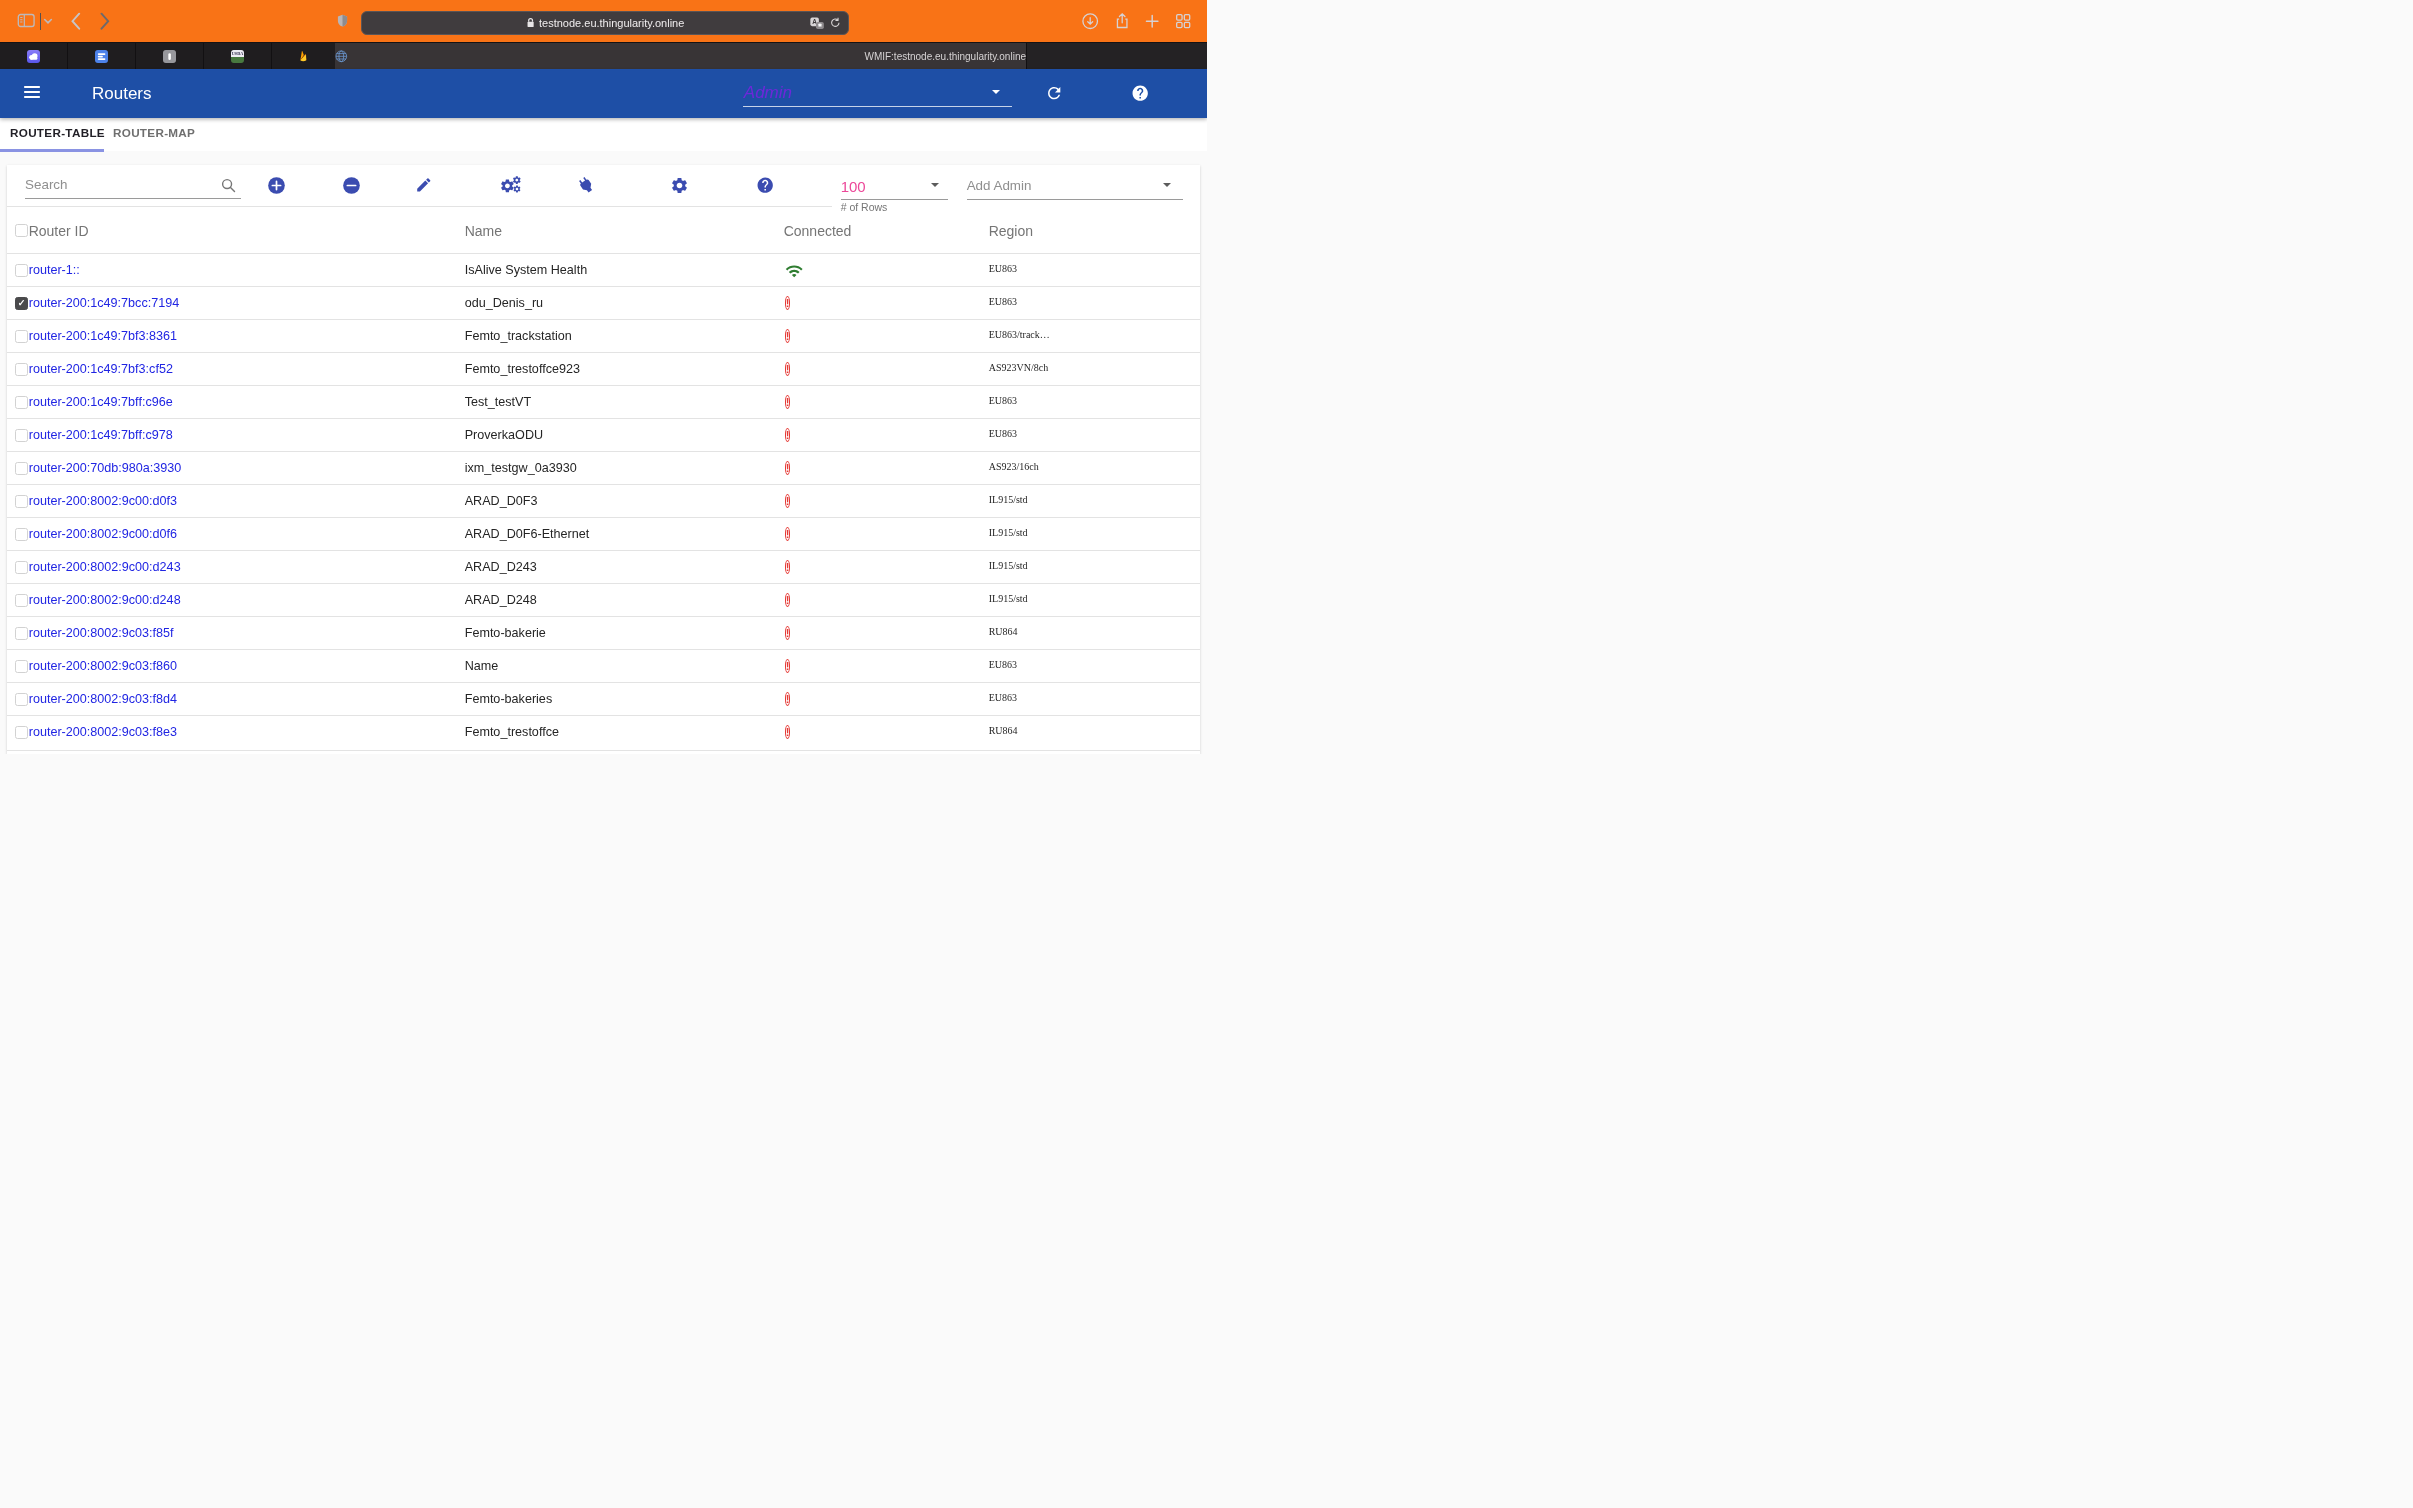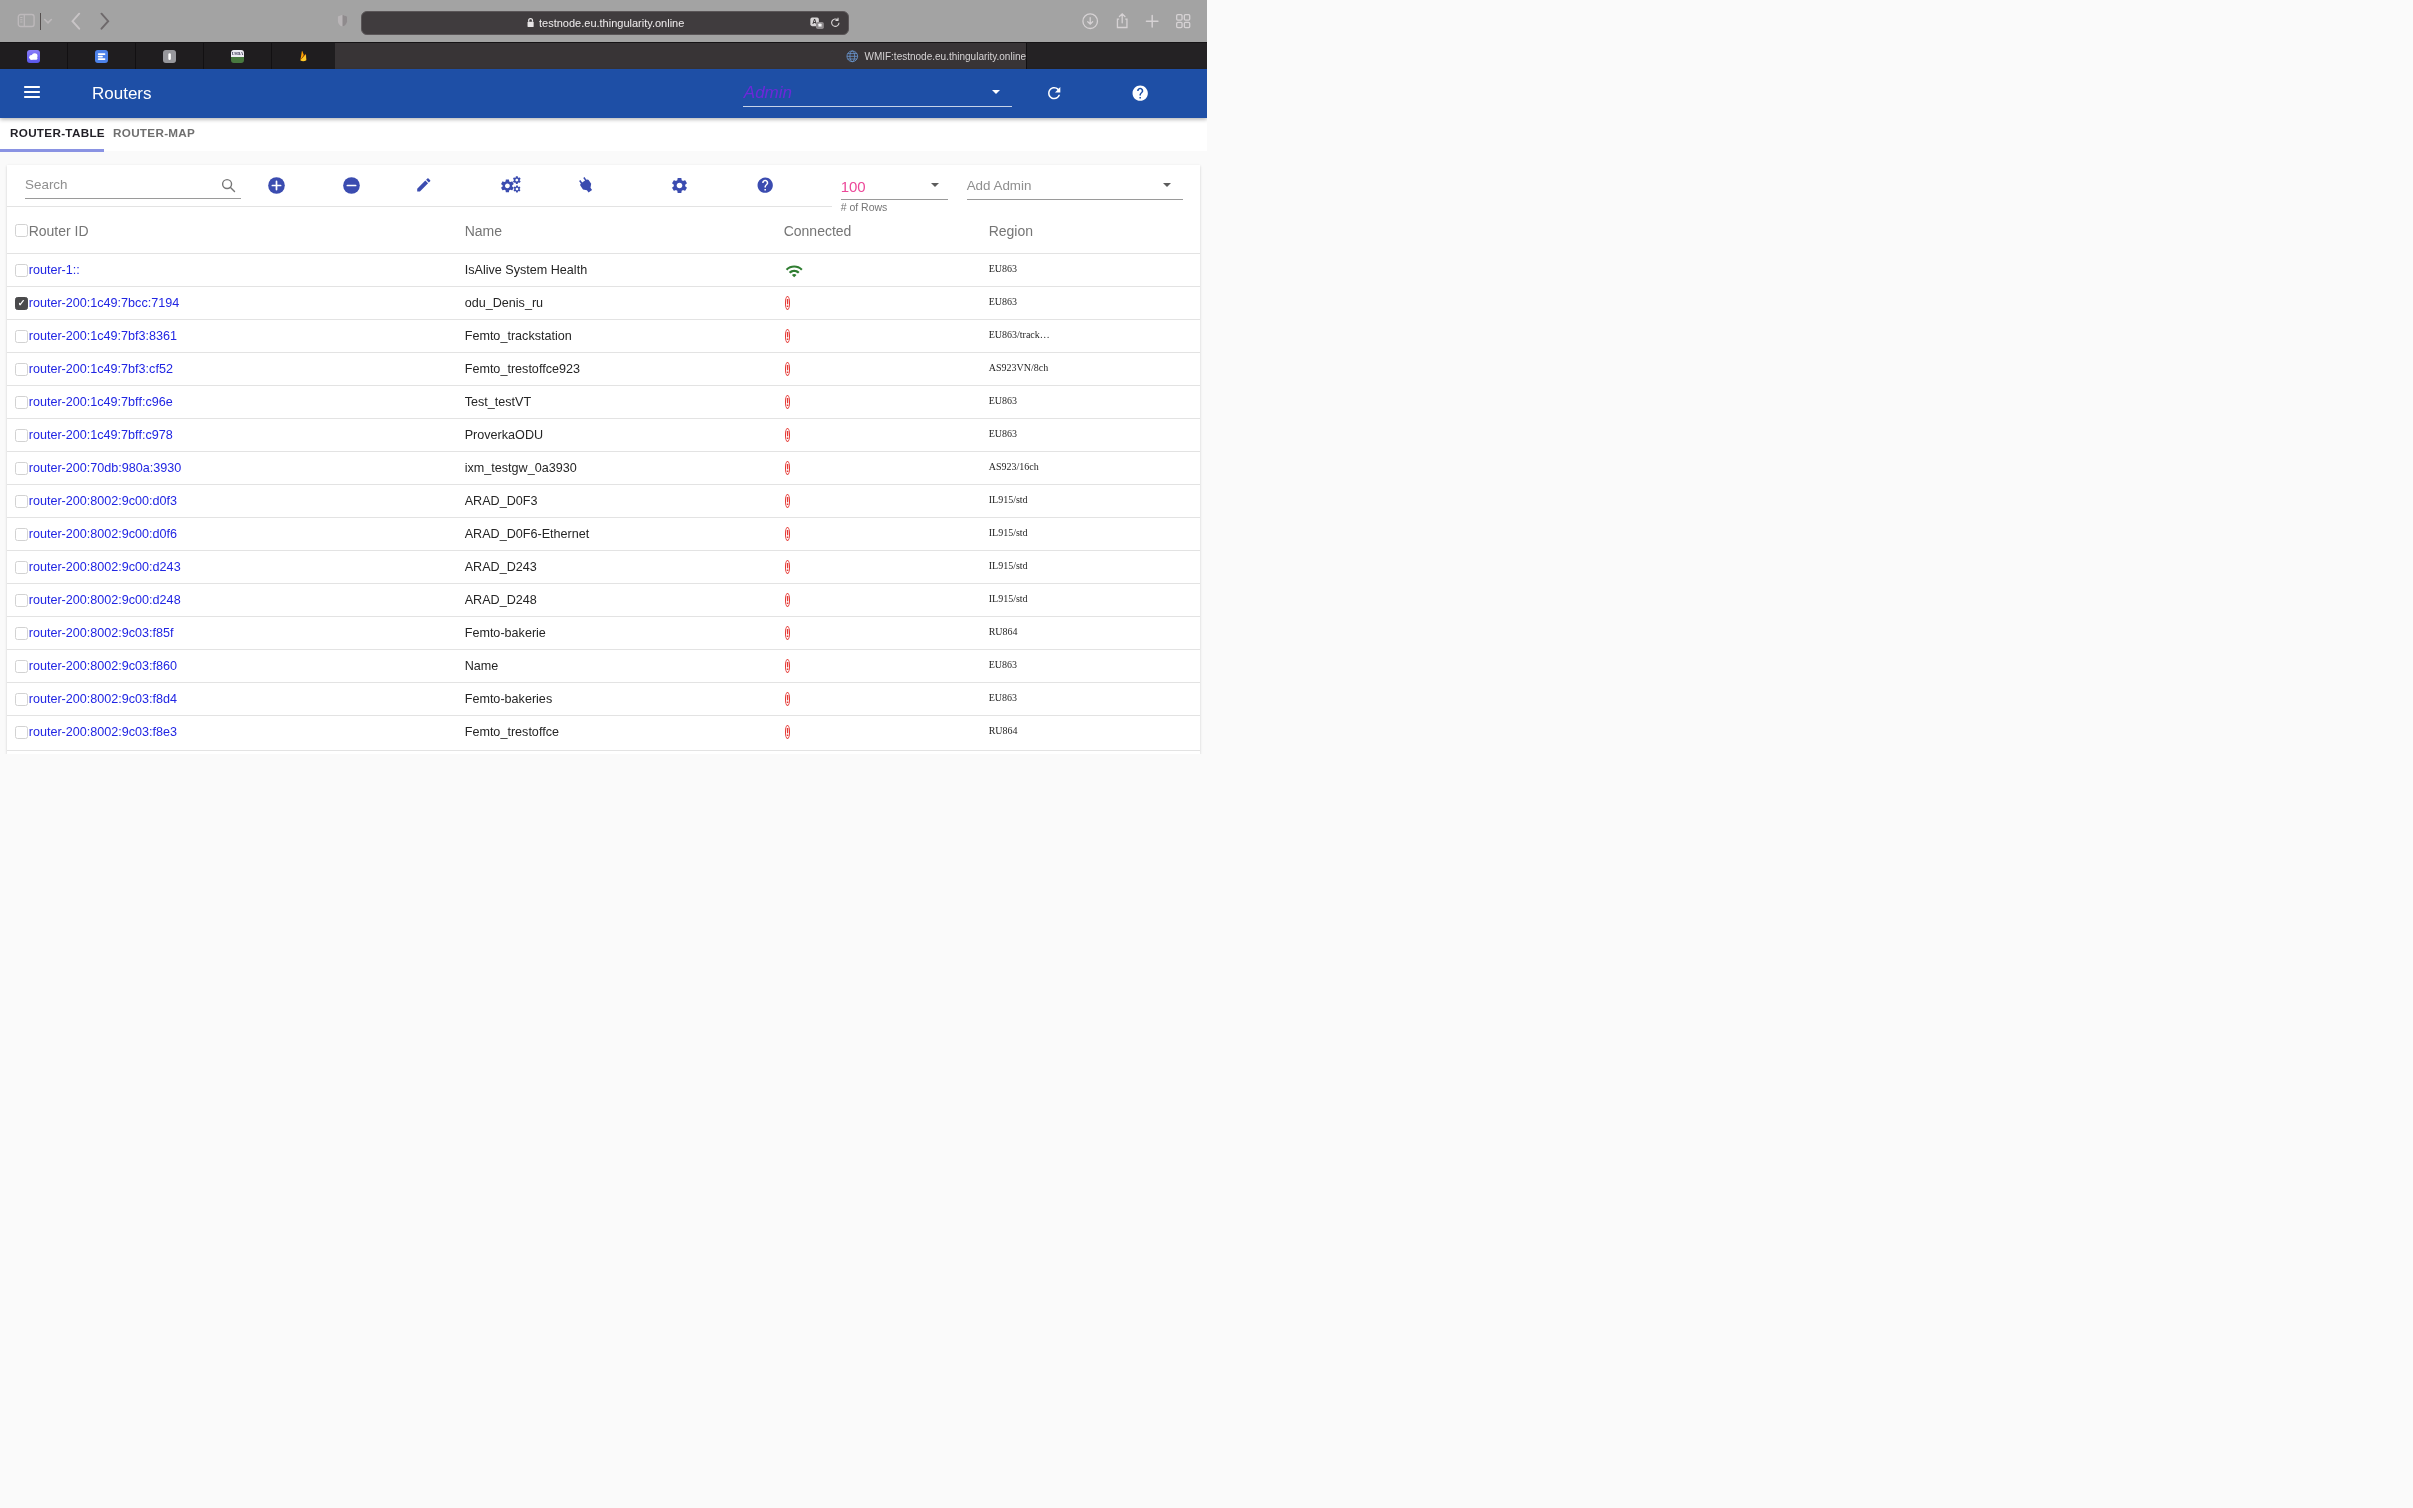--- a/index.html
+++ b/index.html
@@ -1,30 +1,30 @@
 <!DOCTYPE html>
 <html style="font-size:13.4px"><head>
 <meta charset="utf-8">
 <style>
   html,body{margin:0;padding:0;background:#fafafa;font-family:"Liberation Sans",sans-serif;-webkit-font-smoothing:antialiased;}
   #screen{position:relative;width:1207px;height:754px;overflow:hidden;background:#fafafa;}
 
   
-  .browser-top{position:absolute;left:0;top:0;width:1207px;height:42px;background:#a3a3a3;}
+  .browser-top{position:absolute;left:0;top:0;width:1207px;height:42px;background:#f97316;}
   .btn-ic{position:absolute;display:flex;align-items:center;justify-content:center;}
   .vsep{position:absolute;width:0.8px;height:17px;background:#55504f;top:12.6px;}
   .urlbar{position:absolute;left:361px;top:11px;width:486px;height:22px;border:0.8px solid #5a5557;border-radius:5.9px;background:#403c3e;display:flex;align-items:center;justify-content:center;}
   .urltext{color:#f0edee;font-size:11px;margin-left:4.2px;}
   .url-right{position:absolute;right:6.7px;top:0;height:22px;display:flex;align-items:center;gap:5px;}
 
   
   .tab-strip{position:absolute;left:0;top:42px;width:1207px;height:27px;background:#242224;border-top:0.8px solid #151315;box-sizing:border-box;}
   .pinned{position:absolute;top:0;height:27px;width:67px;background:#1f1d1f;border-right:0.8px solid #121012;display:flex;align-items:center;justify-content:center;}
   .fav{width:13.4px;height:13.4px;border-radius:2.9px;position:relative;overflow:hidden;display:flex;align-items:center;justify-content:center;}
-  .active-tab{position:absolute;left:335px;top:0;width:691px;height:27px;background:#383436;border-right:0.8px solid #121012;display:flex;align-items:center;justify-content:flex-end;gap:5.9px;}
+  .active-tab{position:absolute;left:335px;top:0;width:691px;height:27px;background:#383436;border-right:0.8px solid #121012;display:flex;align-items:center;justify-content:space-between;gap:5.9px;}
   .tabtitle{color:#d6d3d4;font-size:10px;}
 
   
   .app-header{position:absolute;left:0;top:69px;width:1207px;height:49px;background:#1e4fa6;box-shadow:0 1.7px 4.2px rgba(0,0,0,.32);z-index:5;}
   .hamburger{position:absolute;left:23.5px;top:86px;width:16px;height:12.6px;z-index:6;cursor:pointer;}
   .hamburger span{display:block;height:2.2px;background:#fff;margin-bottom:2.7px;border-radius:0.8px;}
   .app-title{position:absolute;left:92px;top:84px;color:#fff;font-size:17px;z-index:6;}
   .admin-select{position:absolute;left:743px;top:80px;width:269px;height:26px;border-bottom:0.8px solid rgba(255,255,255,.75);z-index:6;cursor:pointer;}
   .admin-select .val{color:#6d28d9;font-size:17px;position:absolute;left:0.8px;top:3.4px;font-style:italic;}
   .caret-w{position:absolute;right:11.7px;top:10px;width:0;height:0;border-left:4.2px solid transparent;border-right:4.2px solid transparent;border-top:4.6px solid #fff;}

